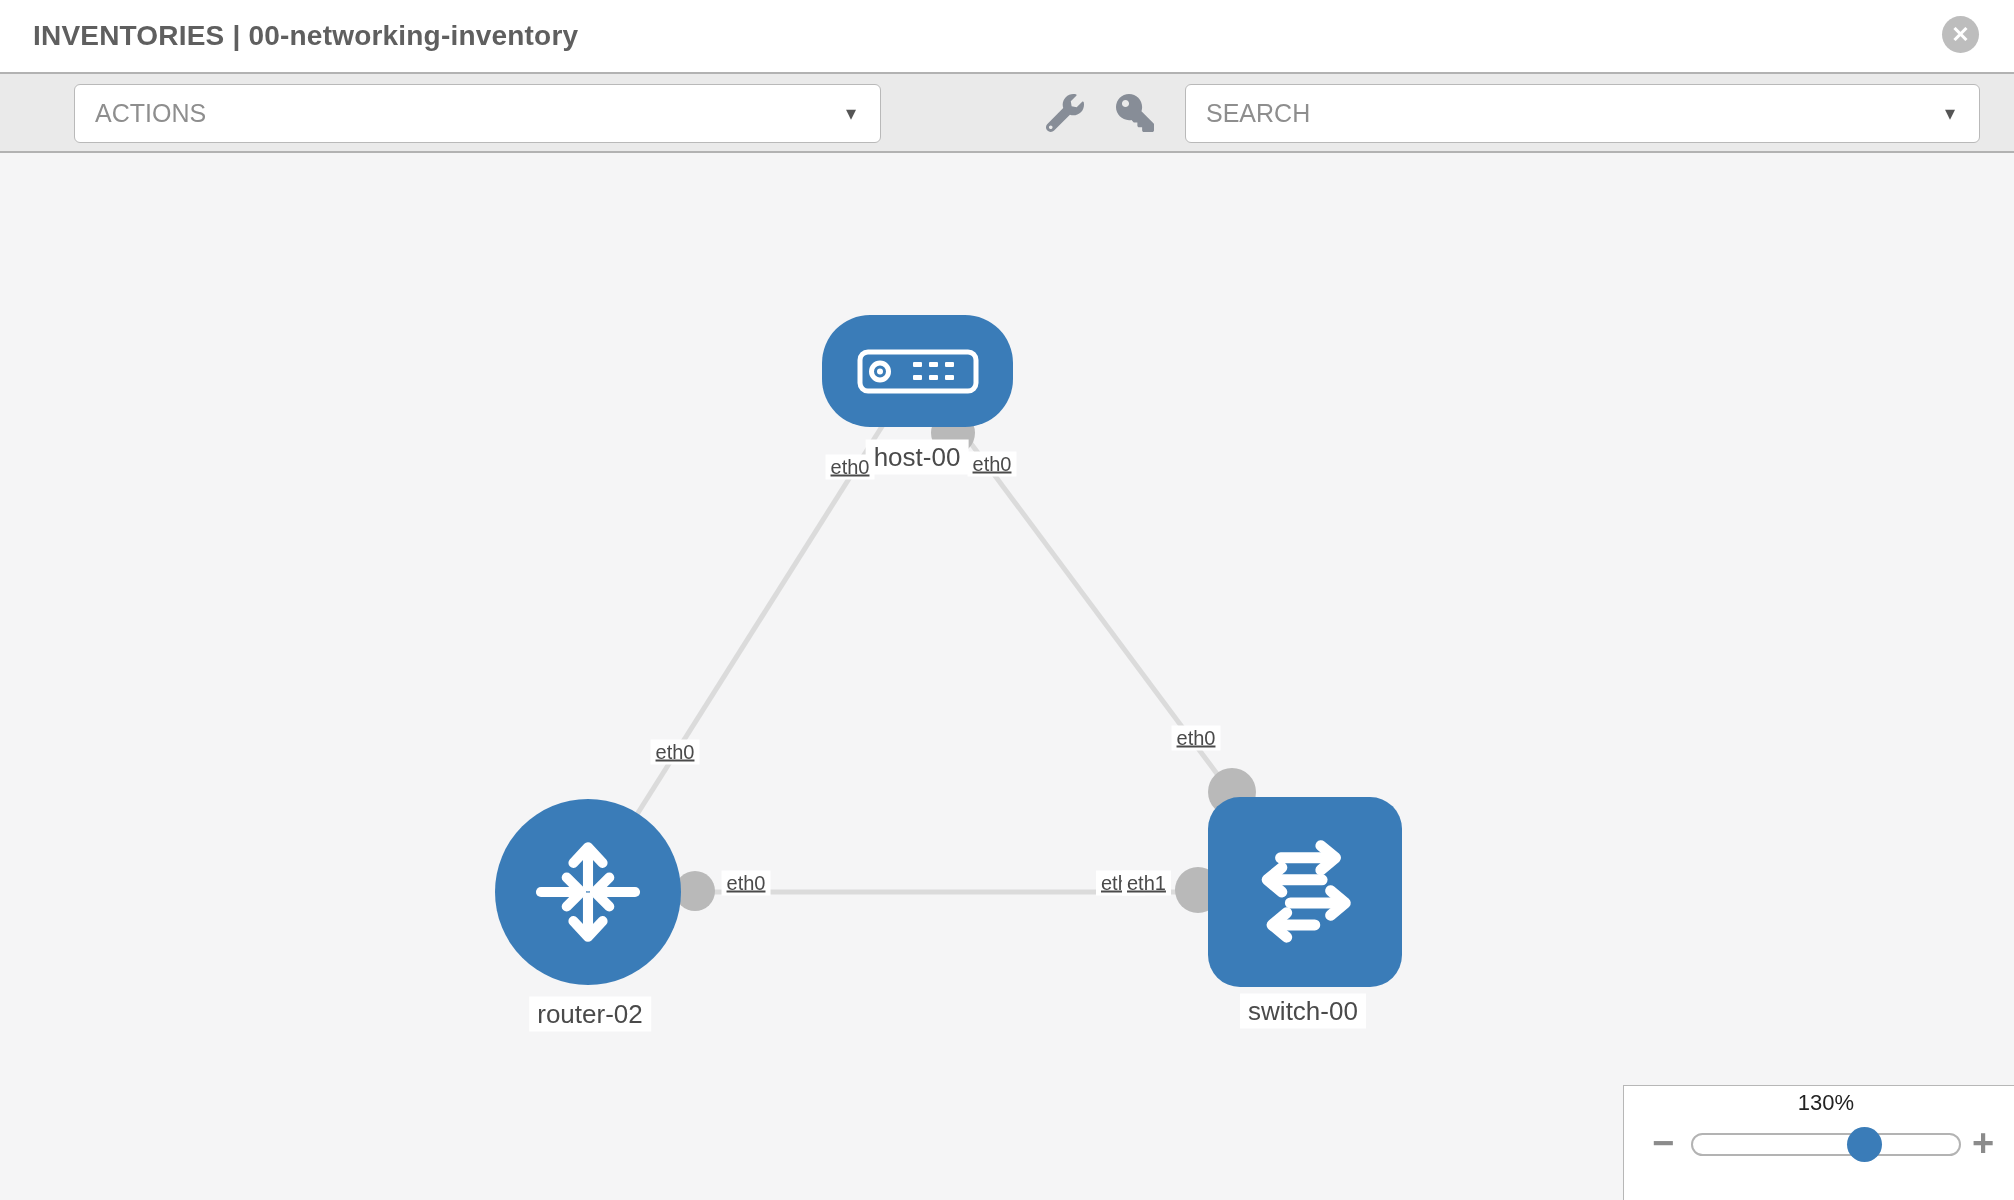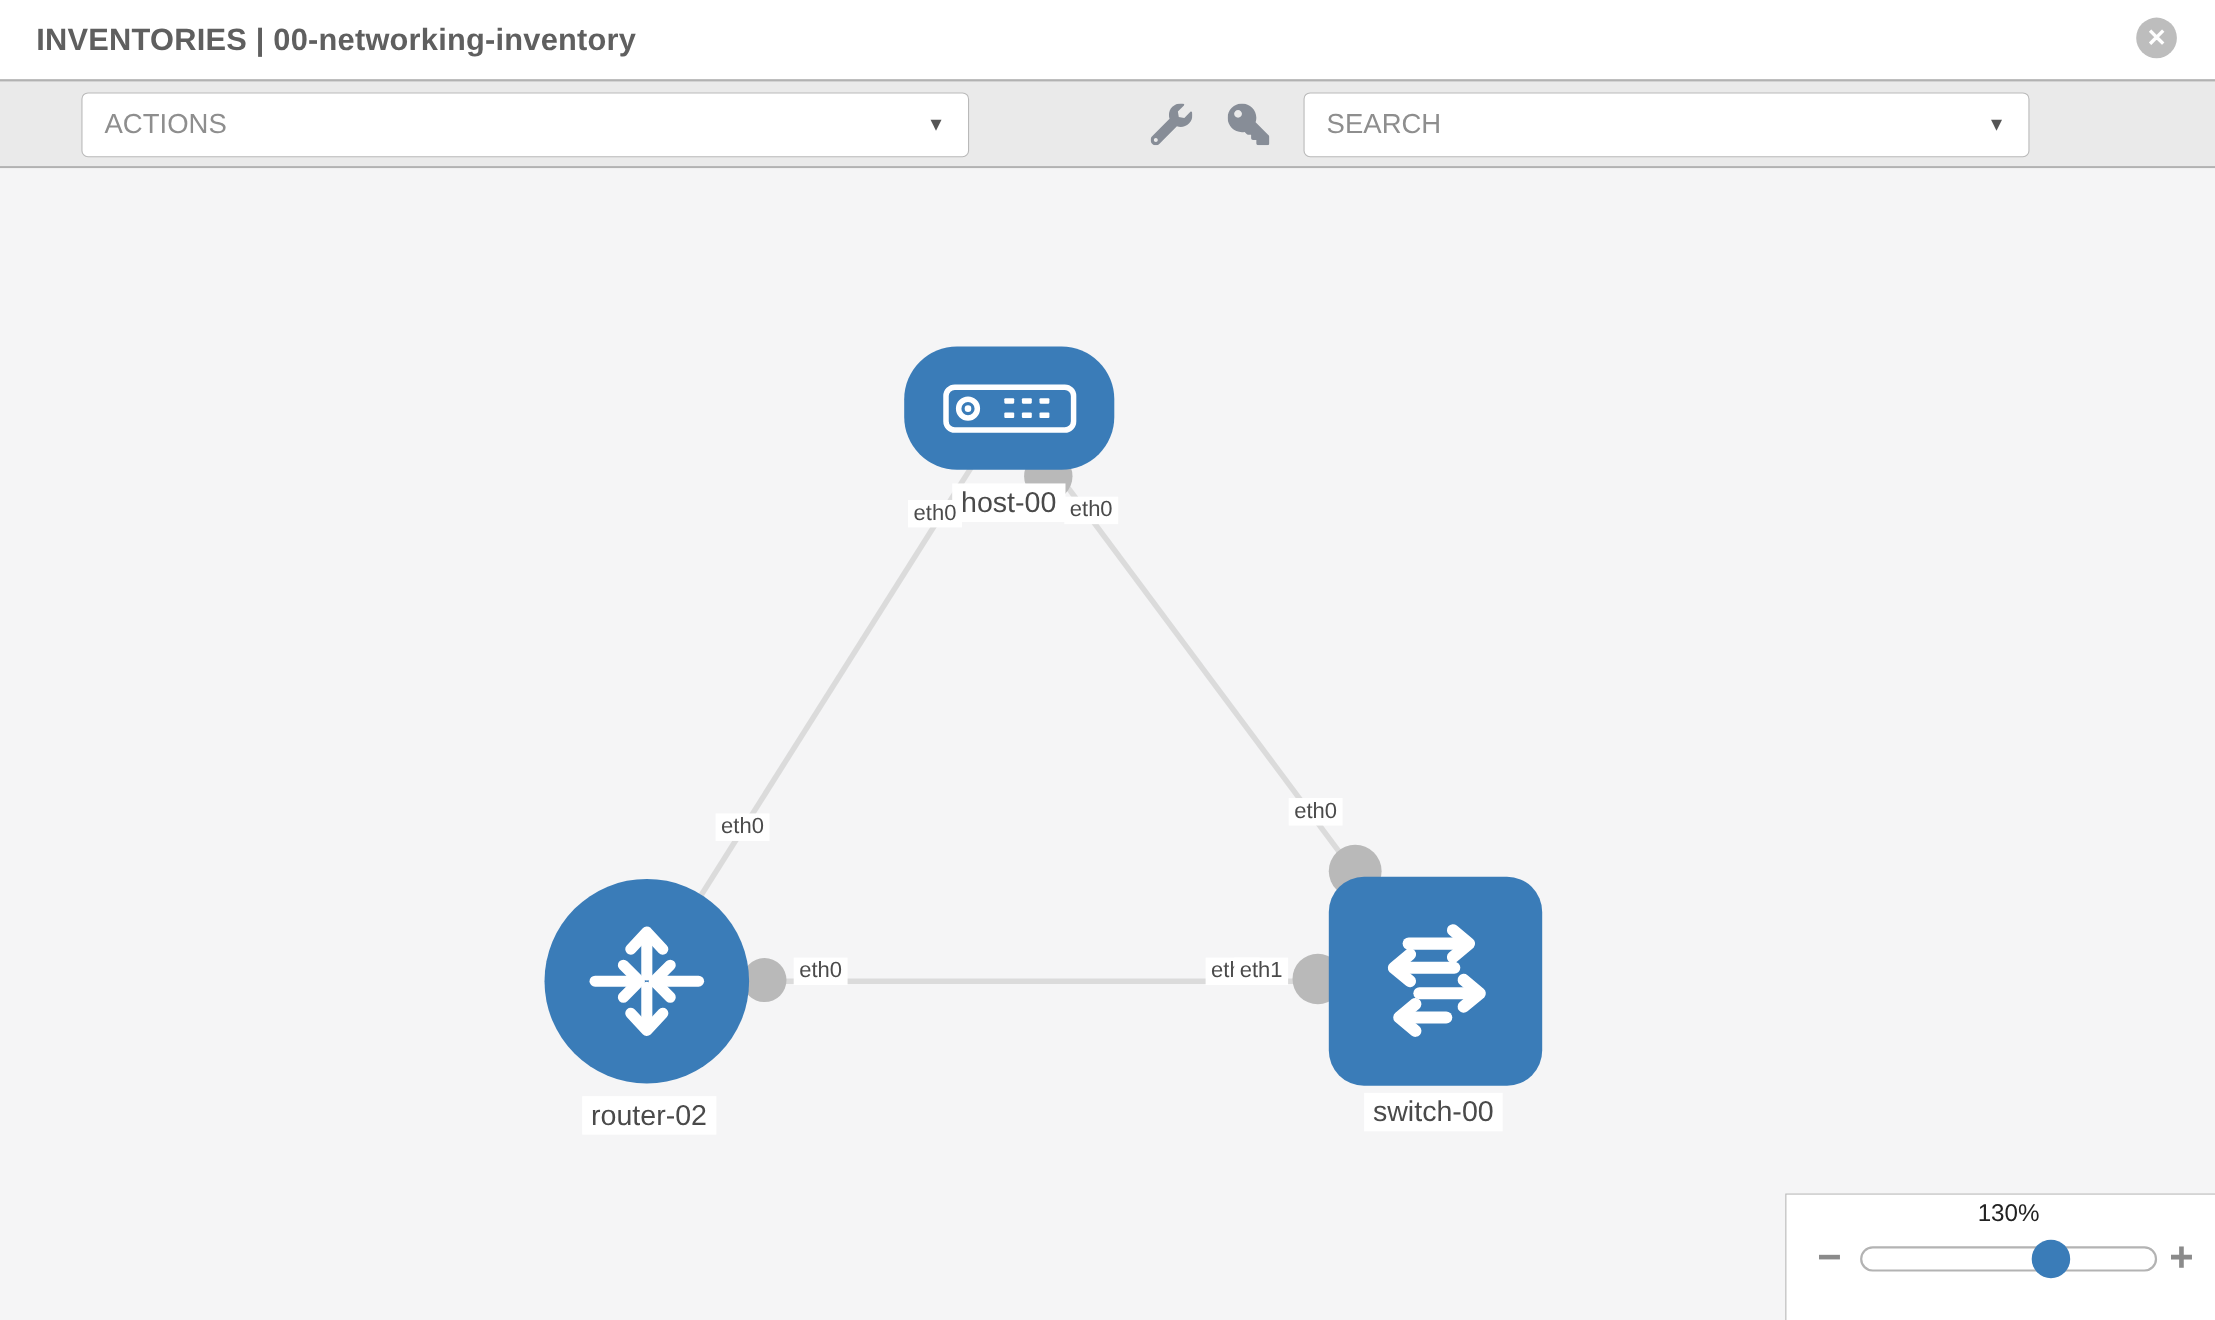--- a/index.html
+++ b/index.html
@@ -17,42 +17,42 @@
   
   .toolbar { position:absolute; left:0; top:72px; width:2014px; height:81px;
              background:#eaeaea; border-top:2px solid #b2b2b2; border-bottom:2px solid #b2b2b2; }
   .dropdown { position:absolute; top:10px; height:59px; background:#fff;
               border:1px solid #b9b9b9; border-radius:6px; cursor:pointer; }
   .dropdown .dd-label { position:absolute; left:20px; top:0; height:57px; line-height:57px;
                         font-size:25px; color:#8e8e8e; }
   .dropdown .dd-caret { position:absolute; right:24px; top:0; height:57px; line-height:57px;
                         font-size:20px; color:#555; }
   .dd-actions { left:38px;  width:807px;margin-left:36px; }
-  .dd-search  { left:1185px; width:660px; }
+  .dd-search  { left:1185px; width:795px; }
   .tool-icon { position:absolute; top:20px; width:38px; height:38px; cursor:pointer; }
   .tool-icon svg { width:100%; height:100%; fill:#878d97; }
   .icon-wrench { left:1046px; }
   .icon-key    { left:1116px; }
 
   
   .canvas { position:absolute; left:0; top:153px; width:2014px; height:1047px;
             background:#f5f5f6; overflow:hidden; }
   .links-svg { position:absolute; left:0; top:0; }
 
   .node { position:absolute; background:#3a7cb8; display:flex;
           align-items:center; justify-content:center; cursor:pointer; }
   .node svg { stroke:#fff; fill:none; stroke-linecap:round; stroke-linejoin:round; }
   .node-host   { left:822px; top:162px; width:191px; height:112px; border-radius:48px; }
   .node-router { left:495px; top:646px; width:186px; height:186px; border-radius:50%; }
   .node-switch { left:1208px; top:644px; width:194px; height:190px; border-radius:32px; }
 
   .node-label { position:absolute; transform:translate(-50%,-50%); background:#fff;
                 color:#4a4a4a; font-size:26px; padding:2px 8px; white-space:nowrap; }
   .iface-label { position:absolute; transform:translate(-50%,-50%); background:#fff;
-                 color:#4a4a4a; font-size:20px; padding:1px 5px; white-space:nowrap; }
+                 color:#4a4a4a; font-size:20px; padding:1px 5px; white-space:nowrap;text-decoration:underline; }
   .iface-left-anchor { transform:translate(0,-50%); }
 
   
   .zoom-panel { position:absolute; left:1623px; top:1085px; width:395px; height:119px;
                 background:#fff; border:1px solid #b7b7b7; }
   .zoom-level { position:absolute; left:202px; top:4px; transform:translateX(-50%);
                 font-size:22px; color:#222; }
   .zoom-minus, .zoom-plus { position:absolute; top:38px; font-size:38px; font-weight:700;
                 color:#8b8b8b; cursor:pointer; line-height:38px; }
   .zoom-minus { left:28px; }

